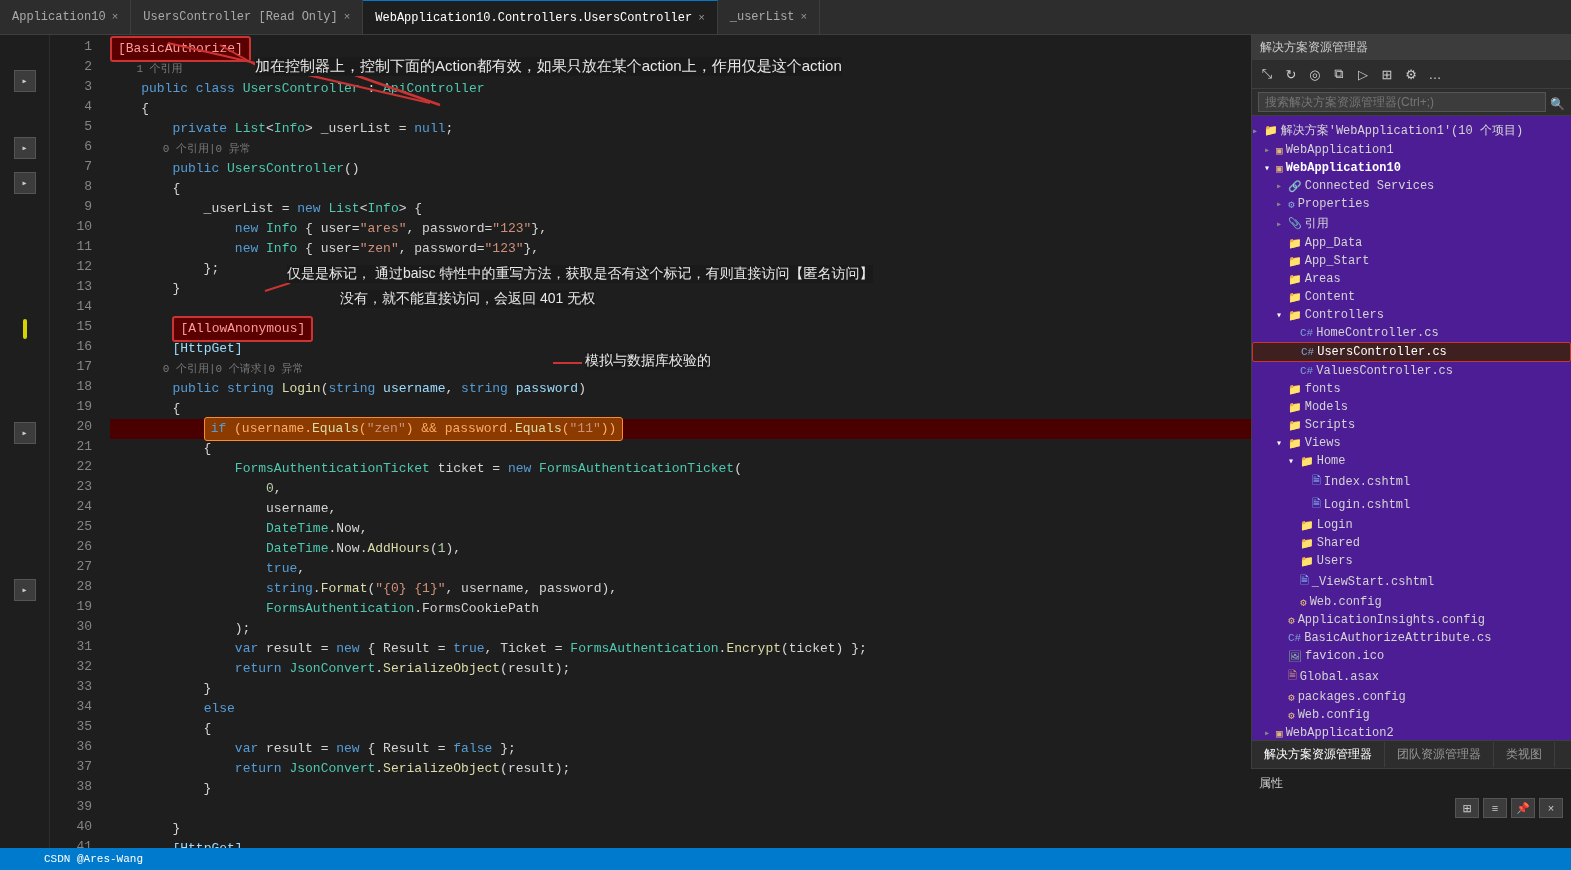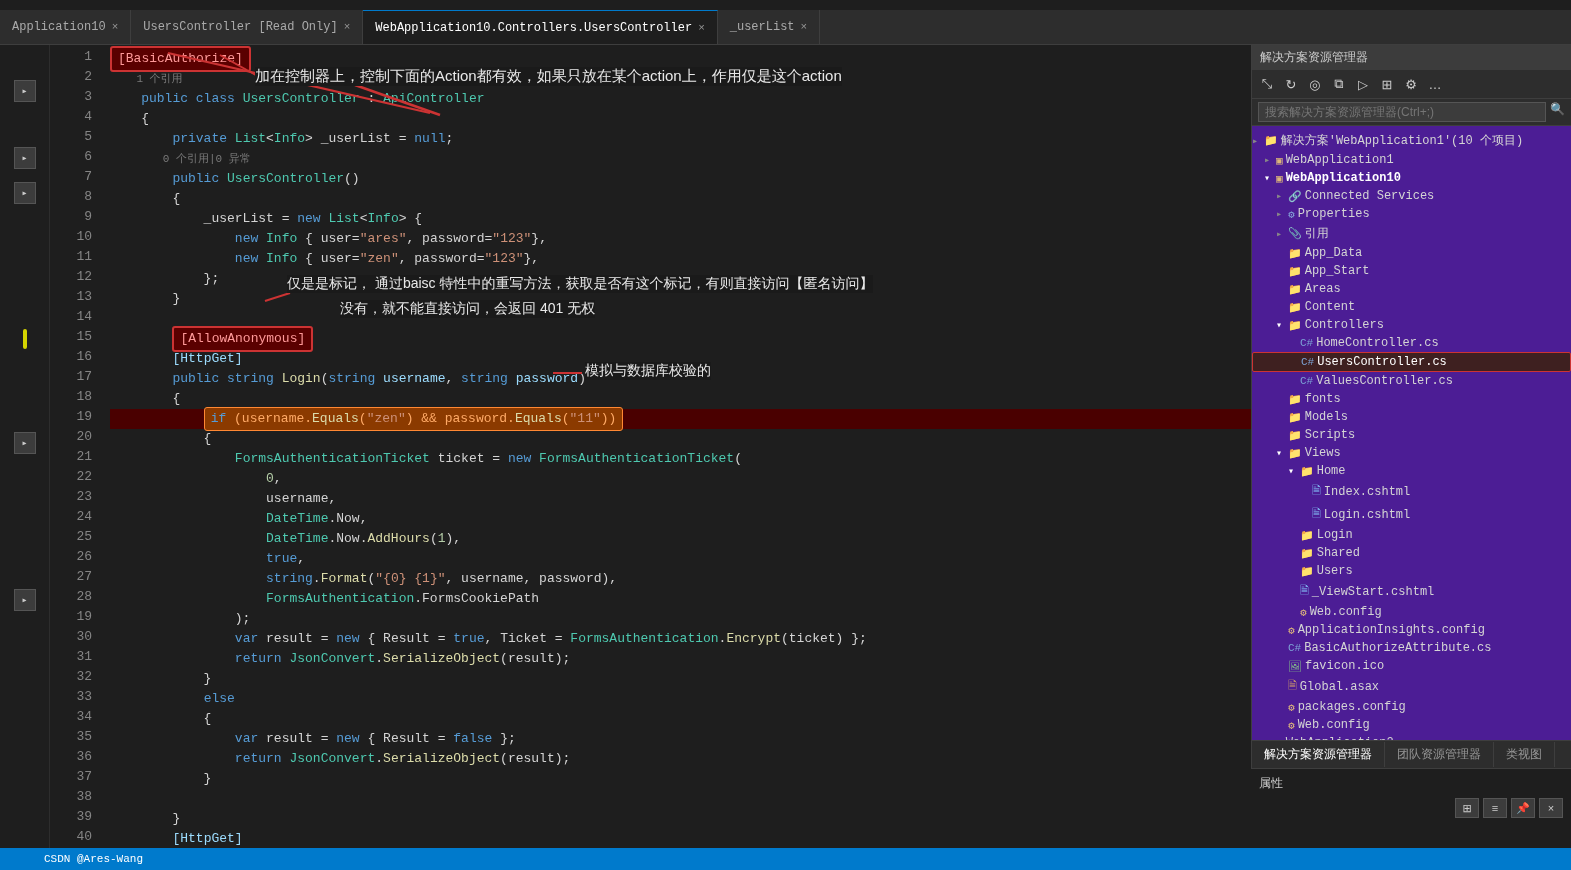--- a/index.html
+++ b/index.html
@@ -36,21 +36,21 @@
     .attr { color: #9cdcfe; }
     .method { color: #dcdcaa; }
     .red-box { background: #5a0000; border: 2px solid #cc3333; border-radius: 3px; padding: 1px 6px; color: #ff9999; display: inline-block; }
     .orange-highlight { background: #8b3a00; border: 1px solid #ff8833; border-radius: 3px; padding: 1px 6px; color: #ffaa66; display: inline-block; }
 
     
     .right-panel { width: 320px; background: #4c1d95; border-left: 1px solid #3e3e3e; display: flex; flex-direction: column; flex-shrink: 0; }
     .right-panel-header { background: #3c3c3c; padding: 4px 8px; font-size: 12px; color: #ccc; display: flex; align-items: center; gap: 6px; flex-shrink: 0; }
     .right-panel-toolbar { background: #2d2d2d; padding: 3px 4px; display: flex; gap: 2px; flex-shrink: 0; border-bottom: 1px solid #3e3e3e; }
     .toolbar-btn { width: 22px; height: 22px; background: transparent; border: none; color: #ccc; cursor: pointer; display: flex; align-items: center; justify-content: center; font-size: 13px; }
-    .search-bar { display: flex; align-items: flex-start; padding: 3px 6px; background: #2d2d2d; border-bottom: 1px solid #3e3e3e; flex-shrink: 0; }
+    .search-bar { display: flex; align-items: flex-end; padding: 3px 6px; background: #2d2d2d; border-bottom: 1px solid #3e3e3e; flex-shrink: 0; }
     .search-input { flex: 1; background: #3c3c3c; border: 1px solid #555; color: #ccc; padding: 2px 6px; font-size: 12px; }
     .tree-area { flex: 1; overflow-y: auto; padding: 4px 0; }
     .tree-item { display: flex; align-items: center; padding: 2px 0; cursor: pointer; font-size: 12px; color: #d4d4d4; white-space: nowrap; }
     .tree-item.highlighted { background: #3e2020; border: 1px solid #cc3333; }
     .tree-icon { margin-right: 3px; font-size: 11px; }
     .folder-icon { color: #dcb67a; }
     .file-icon-cs { color: #7da3d6; }
     .file-icon-config { color: #e8c07a; }
     .file-icon-ico { color: #88cc88; }
     .tree-arrow { color: #888; font-size: 10px; margin-right: 2px; width: 10px; display: inline-block; }
@@ -69,21 +69,21 @@
     .status-item { color: #fff; font-size: 11px; padding-left: 36px; }
 
     
     .annot-box { position: absolute; background: #1a1a1a; border: none; color: #fff; font-family: 'Microsoft YaHei', 'SimHei', sans-serif; font-size: 15px; white-space: nowrap; pointer-events: none; z-index: 10; }
 
     .right-section { display: flex; flex-direction: column; width: 320px; flex-shrink: 0; }
   </style>
 </head>
 <body>
 
-<div style="display:flex; flex-direction:column; height:870px; overflow:hidden;margin-top:10px;">
+<div style="display:flex; flex-direction:column; height:870px; overflow:hidden;">
 
   <div class="tab-bar">
     <div class="tab">
       <span style="font-size:12px; color:#aaa;">Application10</span>
       <span class="tab-close">×</span>
     </div>
     <div class="tab">
       <span style="font-size:12px; color:#aaa;">UsersController [Read Only]</span>
       <span class="tab-close">×</span>
     </div>
@@ -203,20 +203,23 @@
           <div class="code-line"><span></span></div>
 
           <div class="code-line">
             <span>        </span><span class="red-box">[AllowAnonymous]</span>
           </div>
 
           <div class="code-line">
             <span>        </span><span style="color:#9cdcfe;">[HttpGet]</span>
           </div>
 
+          <div class="code-line">
+            <span style="color:#7a7a7a; font-size:11px;">        0 个引用|0 个请求|0 异常</span>
+          </div>
 
           <div class="code-line">
             <span class="kw">        public </span><span class="kw">string </span><span class="method">Login</span><span>(</span><span class="kw">string </span><span class="attr">username</span><span>, </span><span class="kw">string </span><span class="attr">password</span><span>)</span>
           </div>
 
           <div class="code-line"><span>        {</span></div>
 
           <div class="code-line" style="background:#4a0000;">
             <span>            </span><span class="orange-highlight"><span class="kw">if </span><span>(username.</span><span class="method">Equals</span><span>(</span><span class="str">"zen"</span><span>) &amp;&amp; password.</span><span class="method">Equals</span><span>(</span><span class="str">"11"</span><span>))</span></span>
           </div>

